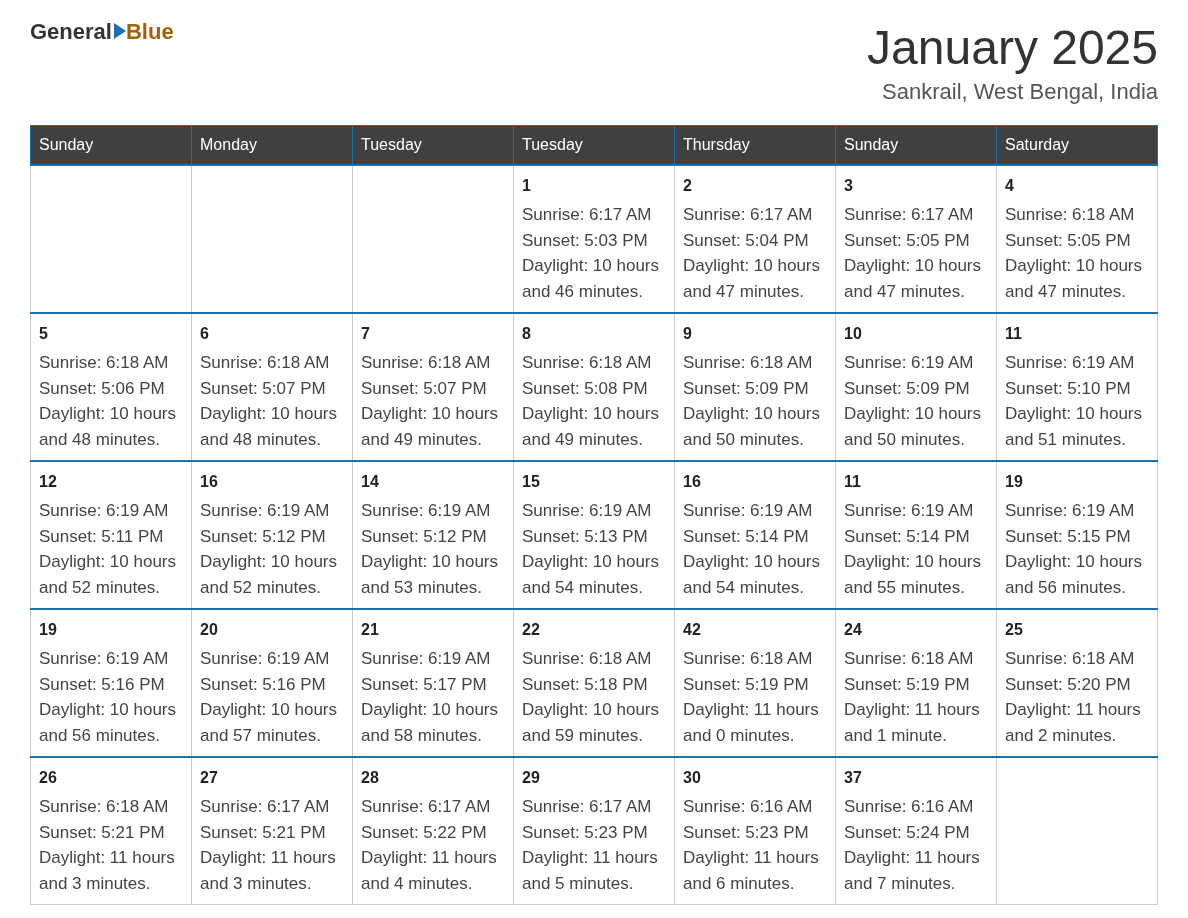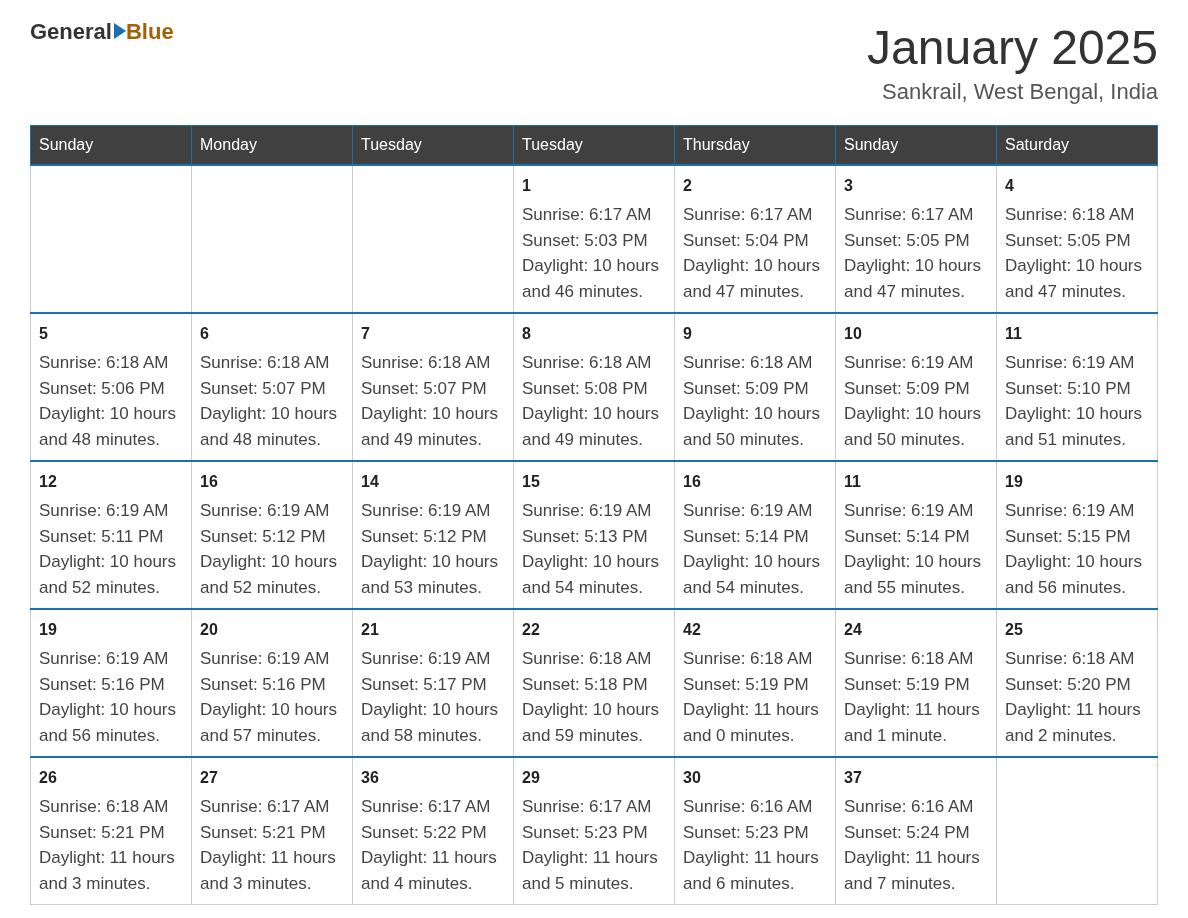--- a/index.html
+++ b/index.html
@@ -238,21 +238,21 @@
       <tr>
         <td>
           <span class="day-number">26</span>
           <div class="day-info">Sunrise: 6:18 AM<br>Sunset: 5:21 PM<br>Daylight: 11 hours and 3 minutes.</div>
         </td>
         <td>
           <span class="day-number">27</span>
           <div class="day-info">Sunrise: 6:17 AM<br>Sunset: 5:21 PM<br>Daylight: 11 hours and 3 minutes.</div>
         </td>
         <td>
-          <span class="day-number">36</span>
+          <span class="day-number">28</span>
           <div class="day-info">Sunrise: 6:17 AM<br>Sunset: 5:22 PM<br>Daylight: 11 hours and 4 minutes.</div>
         </td>
         <td>
           <span class="day-number">29</span>
           <div class="day-info">Sunrise: 6:17 AM<br>Sunset: 5:23 PM<br>Daylight: 11 hours and 5 minutes.</div>
         </td>
         <td>
           <span class="day-number">30</span>
           <div class="day-info">Sunrise: 6:16 AM<br>Sunset: 5:23 PM<br>Daylight: 11 hours and 6 minutes.</div>
         </td>

